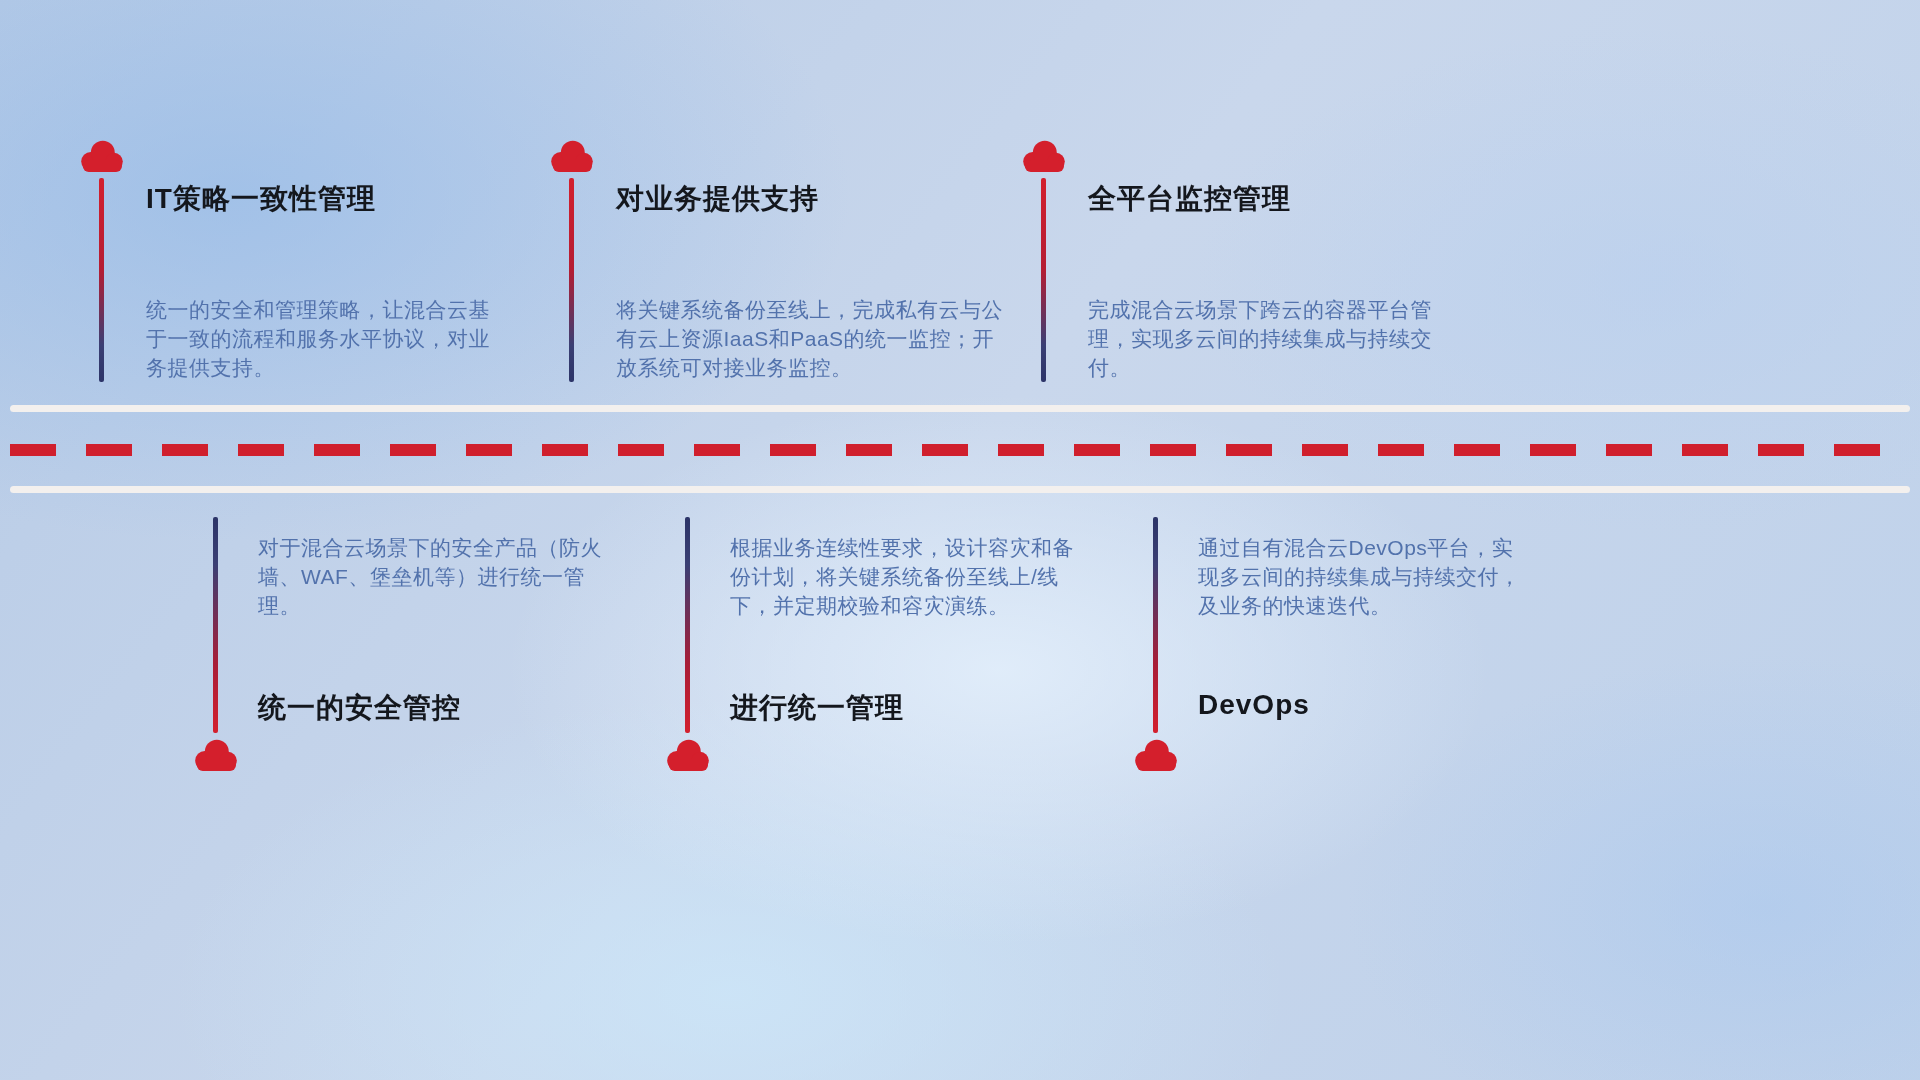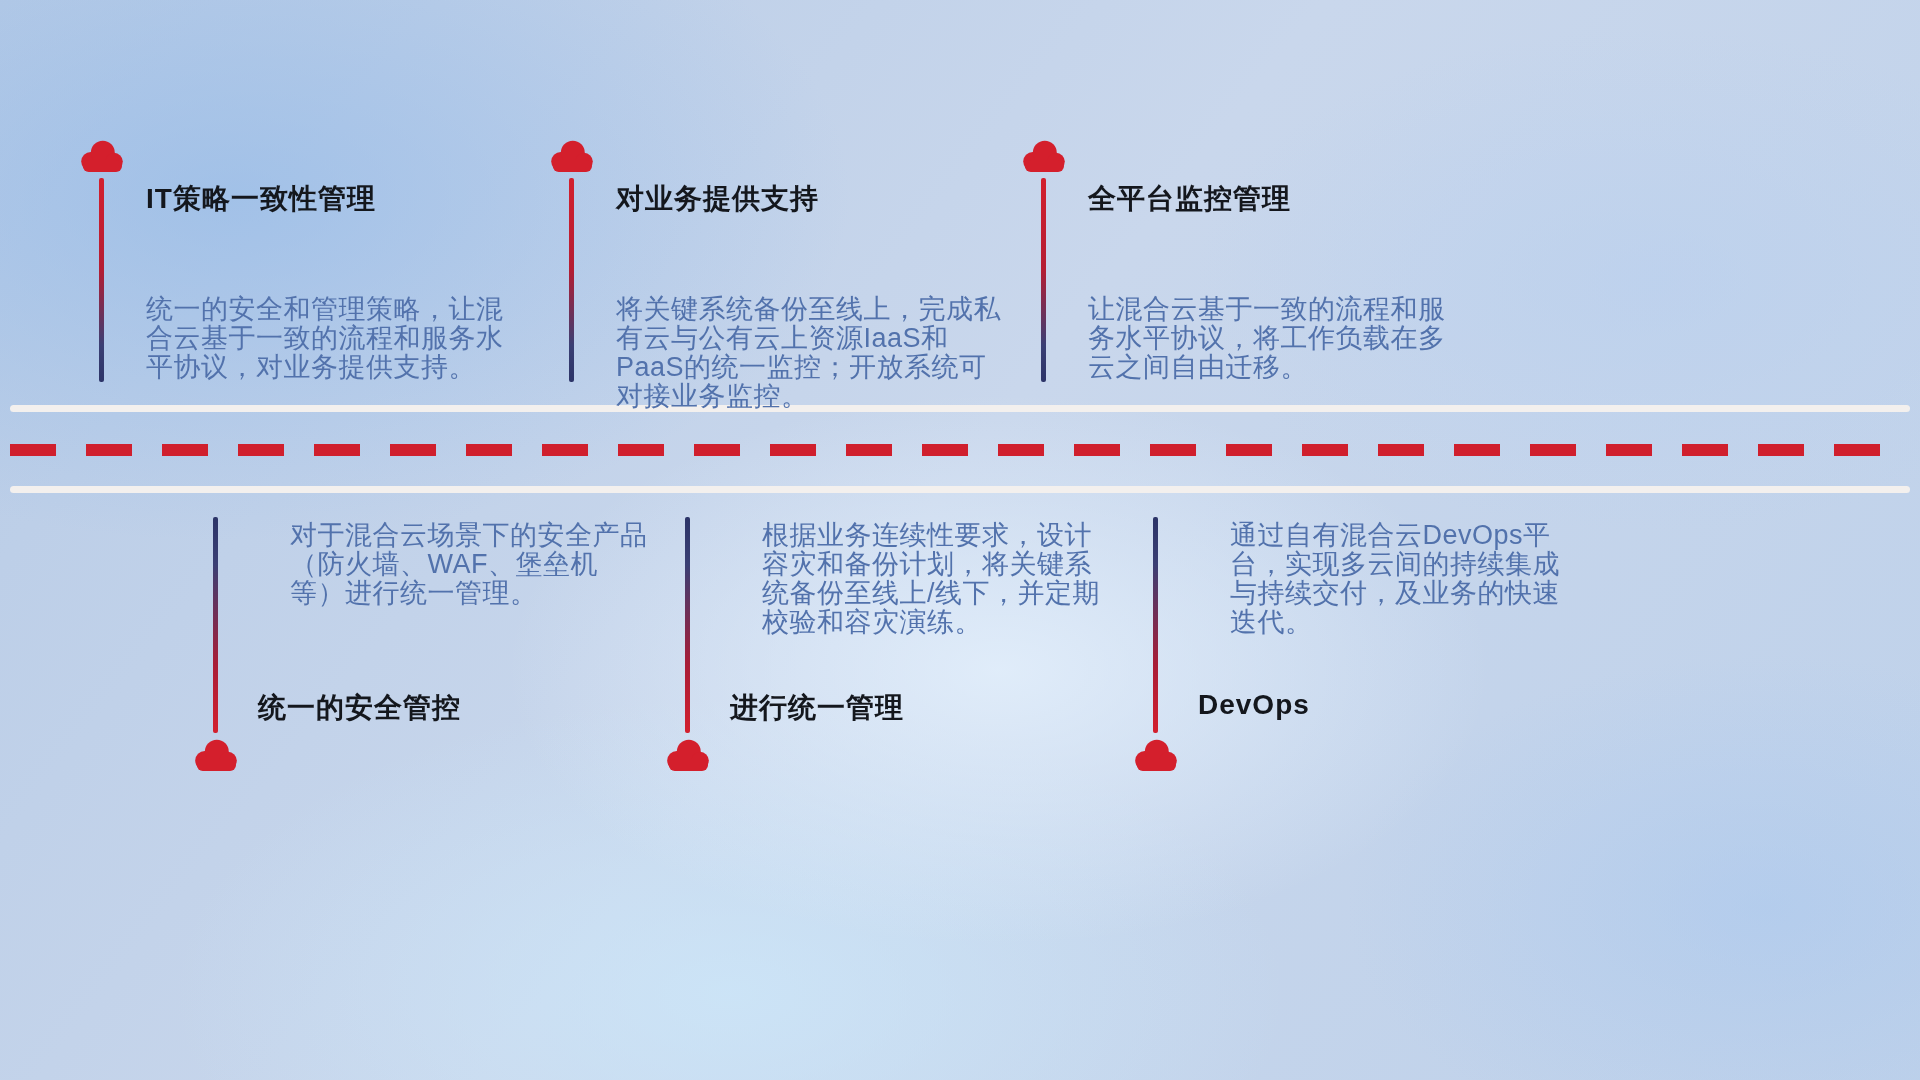--- a/index.html
+++ b/index.html
@@ -57,21 +57,21 @@
   .title {
     position: absolute;
     font-size: 28px;
     font-weight: 700;
     color: var(--title-dark, #14171d);
     letter-spacing: 1px;
     white-space: nowrap;
   }
   .desc {
     position: absolute;
-    font-size: 27px;
+    font-size: 21px;
     line-height: 29px;
     color: var(--desc-blue, #5272ac);
     letter-spacing: 0.5px;
   }
 
   
   .item-top { top: 138px; height: 260px; }
   .item-top .cloud { left: 0; top: 0; }
   .item-top .vline {
     left: 21px; top: 40px; height: 204px;
@@ -81,21 +81,21 @@
   .item-top .desc  { left: 68px; top: 157px; }
 
   
   .item-bottom { top: 515px; height: 280px; }
   .item-bottom .vline {
     left: 21px; top: 2px; height: 216px;
     background: linear-gradient(180deg, #2c3468 0%, #3a3f74 22%, #a81d37 68%, #d3202e 100%);
   }
   .item-bottom .cloud { left: 0; top: 222px; }
   .item-bottom .title { left: 66px; top: 162px; margin-top: 12px; }
-  .item-bottom .desc  { left: 66px; top: 6px; margin-left: 32px; }
+  .item-bottom .desc  { left: 66px; top: 18px; }
 
   
   .i1 { left: 78px; }   .i1 .desc { width: 362px; }
   .i2 { left: 548px; }  .i2 .desc { width: 392px; }
   .i3 { left: 1020px; } .i3 .desc { width: 362px; }
   .i4 { left: 192px; }  .i4 .desc { width: 360px; }
   .i5 { left: 664px; }  .i5 .desc { width: 350px; }
   .i6 { left: 1132px; } .i6 .desc { width: 330px; }
 </style>
 </head>
@@ -139,21 +139,21 @@
     <div class="cloud">
       <svg viewBox="0 0 60 42" aria-hidden="true">
         <circle cx="16" cy="28" r="12" fill="currentColor"></circle>
         <circle cx="31" cy="17" r="15" fill="currentColor"></circle>
         <circle cx="45" cy="28" r="11" fill="currentColor"></circle>
         <rect x="6" y="26" width="49" height="15" rx="7.5" fill="currentColor"></rect>
       </svg>
     </div>
     <div class="vline"></div>
     <div class="title">全平台监控管理</div>
-    <div class="desc">让混合云基于一致的流程和服务水平协议，将工作负载在多云之间自由迁移。</div>
+    <div class="desc">完成混合云场景下跨云的容器平台管理，实现多云间的持续集成与持续交付。</div>
   </div>
 
   <div class="item item-bottom i4">
     <div class="vline"></div>
     <div class="desc">对于混合云场景下的安全产品（防火墙、WAF、堡垒机等）进行统一管理。</div>
     <div class="title">统一的安全管控</div>
     <div class="cloud">
       <svg viewBox="0 0 60 42" aria-hidden="true">
         <circle cx="16" cy="28" r="12" fill="currentColor"></circle>
         <circle cx="31" cy="17" r="15" fill="currentColor"></circle>

